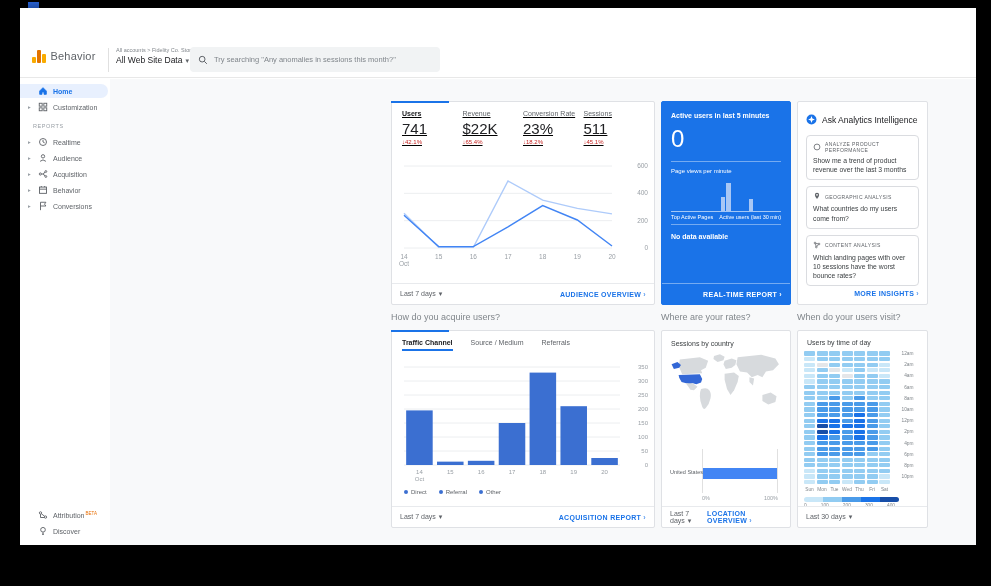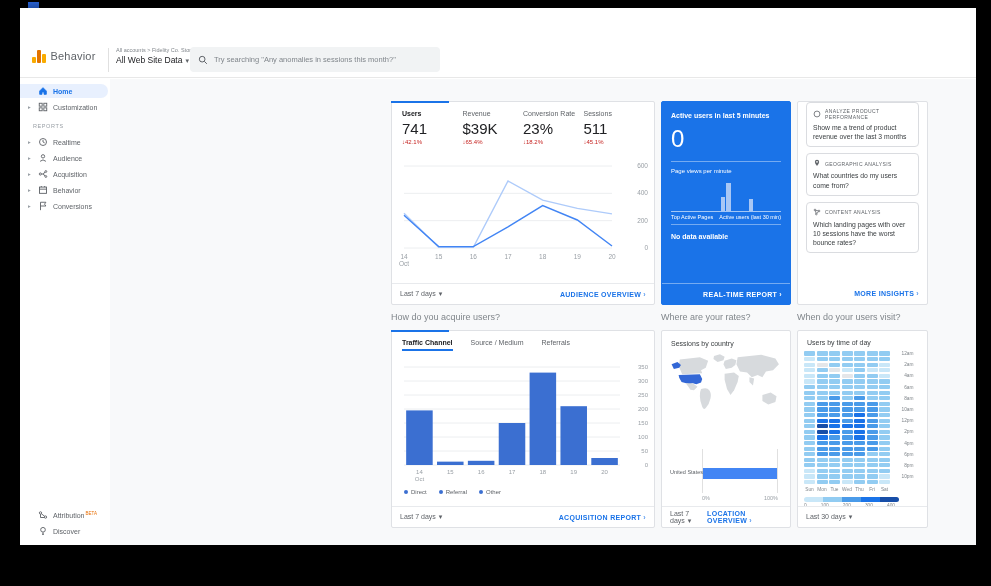--- a/index.html
+++ b/index.html
@@ -47,21 +47,21 @@
   .card { position:absolute; background:#fff; border:1px solid #dfe1e5; border-radius:2px; }
   .blue-tab-ind { position:absolute; top:-1px; left:-1px; width:58px; height:2px; background:#1a73e8; }
   .card-footer { position:absolute; left:0; right:0; bottom:0; height:21px; border-top:1px solid #e8eaed;
                  display:flex; align-items:center; justify-content:space-between; padding:0 8px; }
   .range-select { font-size:7px; color:#5f6368; cursor:pointer; }
   .card-link { font-size:7px; font-weight:bold; color:#1a73e8; letter-spacing:.3px; cursor:pointer; }
   .card-link::after { content:" ›"; font-weight:normal; }
 
   
   .card-overview { left:281px; top:22px; width:264px; height:204px; }
-  .metrics-row { display:flex; padding:8px 10px 4px 10px; }
+  .metrics-row { display:flex; padding:8px 10px 4px 10px;text-decoration:underline; }
   .metric { width:25%; cursor:pointer; }
   .metric .m-label { font-size:7px; color:#5f6368; }
   .metric.active .m-label { color:#202124; font-weight:bold; }
   .metric .m-value { font-size:15px; color:#202124; margin-top:3px; }
   .metric .m-delta { font-size:6px; color:#c5221f; margin-top:2px; }
   #users-line-svg { position:absolute; left:4px; top:56px; }
 
   
   .card-realtime { left:551px; top:22px; width:130px; height:204px; background:#1a73e8; border-color:#1a73e8; color:#fff; }
   .rt-pad { padding:10px 9px 0 9px; }
@@ -247,21 +247,21 @@
     <div class="card card-overview">
       <div class="blue-tab-ind"></div>
       <div class="metrics-row">
         <div class="metric active">
           <div class="m-label">Users</div>
           <div class="m-value">741</div>
           <div class="m-delta">↓42.1%</div>
         </div>
         <div class="metric">
           <div class="m-label">Revenue</div>
-          <div class="m-value">$39K</div>
+          <div class="m-value">$22K</div>
           <div class="m-delta">↓65.4%</div>
         </div>
         <div class="metric">
           <div class="m-label">Conversion Rate</div>
           <div class="m-value">23%</div>
           <div class="m-delta">↓18.2%</div>
         </div>
         <div class="metric">
           <div class="m-label">Sessions</div>
           <div class="m-value">511</div>
@@ -328,20 +328,27 @@
         </div>
         <div class="rt-div" style="margin-top:4px"></div>
         <div class="rt-nodata">No data available</div>
       </div>
       <div class="card-footer">
         <span class="rt-link">REAL-TIME REPORT</span>
       </div>
     </div>
 
     <div class="card card-intel">
+      <div class="intel-head">
+        <span><svg width="11" height="11" viewBox="0 0 12 12">
+              <circle cx="6" cy="6" r="5.4" fill="#1a73e8"></circle>
+              <path d="M6 2.3 L7 4.9 L9.7 6 L7 7.1 L6 9.7 L5 7.1 L2.3 6 L5 4.9 Z" fill="#fff"></path>
+            </svg></span>
+        <span class="intel-title">Ask Analytics Intelligence</span>
+      </div>
       <div class="intel-sug">
         <div class="intel-tag">
           <span><svg width="8" height="8" viewBox="0 0 12 12">
                 <circle cx="6" cy="6" r="4.4" fill="none" stroke="#5f6368" stroke-width="1.2"></circle>
               </svg></span>
           <span>ANALYZE PRODUCT PERFORMANCE</span>
         </div>
         <div class="intel-q">Show me a trend of product revenue over the last 3 months</div>
       </div>
       <div class="intel-sug">

